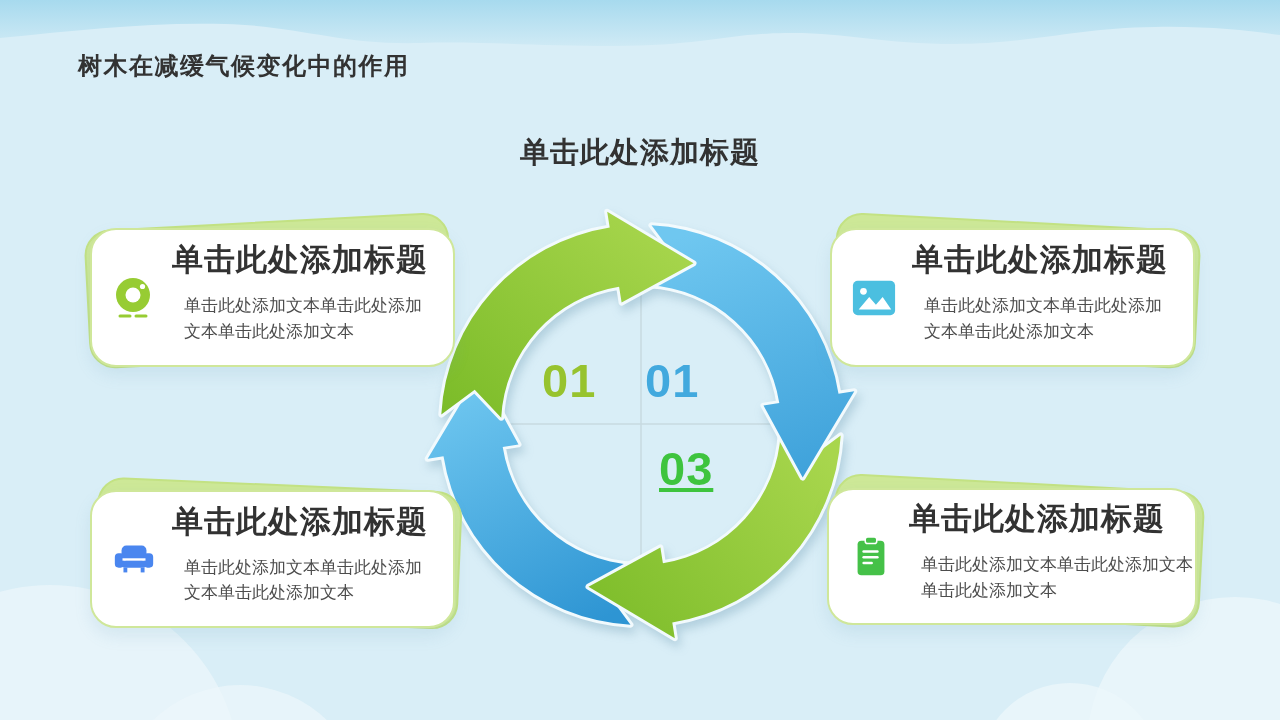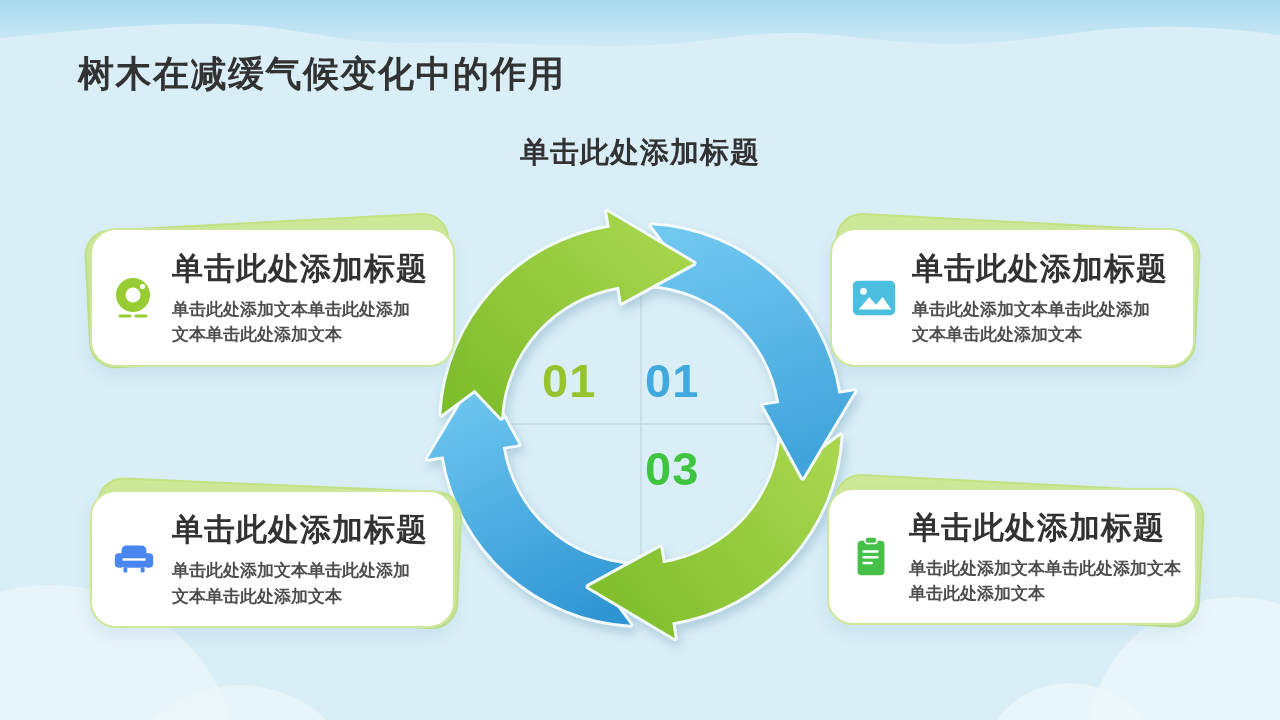--- a/index.html
+++ b/index.html
@@ -6,21 +6,21 @@
   .slide{
     position:relative;width:1280px;height:720px;overflow:hidden;
     background:var(--background,#d9eef7);
     font-family:"Liberation Sans",sans-serif;
   }
   .top-wave{position:absolute;top:0;left:0;display:block;}
   .cloud{position:absolute;display:block;pointer-events:none;}
 
   .slide-title{
     position:absolute;left:78px;top:50px;
-    font-size:36px;font-weight:900;letter-spacing:1.5px;
+    font-size:24px;font-weight:900;letter-spacing:1.5px;
     color:var(--title-text,#333);
   }
   .diagram-heading{
     position:absolute;left:0;right:0;top:133px;text-align:center;
     font-size:29px;font-weight:800;letter-spacing:1px;
     color:var(--title-text,#333);
   }
 
   #cycle-svg{position:absolute;left:0;top:0;}
   .cycle-arrow{
@@ -29,21 +29,21 @@
   #arrow-layer{filter:drop-shadow(3px 6px 5px rgba(90,140,165,.30));}
   .cross-line{stroke:var(--cross-line,#c7dae1);stroke-width:1.5;}
 
   .num{
     position:absolute;width:92px;height:58px;line-height:58px;text-align:left;
     font-size:47px;font-weight:700;letter-spacing:1px;
   }
   .num-01{left:542px;top:352px;}
   .num-02{left:645px;top:352px;}
   .num-04{left:542px;top:440px;}
-  .num-03{left:645px;top:440px;}
+  .num-03{left:659px;top:440px;text-decoration:underline;}
 
   .card{position:absolute;width:365px;height:139px;}
   .card-tl{left:90px;top:228px;}
   .card-tr{left:830px;top:228px;}
   .card-bl{left:90px;top:490px;height:138px;}
   .card-br{left:827px;top:488px;width:370px;height:137px;}
   .card-back{
     position:absolute;inset:0;border-radius:26px;
     background:var(--card-back-green,#cde897);
     border:2px solid var(--card-back-edge,#c3e283);
@@ -62,22 +62,22 @@
   .card-tl .icon-wrap{color:var(--webcam-icon-color,#97cc33);}
   .card-tr .icon-wrap{color:var(--image-icon-color,#4bbfe0);}
   .card-bl .icon-wrap{color:var(--sofa-icon-color,#4a86ef);}
   .card-br .icon-wrap{color:var(--clipboard-icon-color,#45c148);}
   .card-text{margin-left:10px;}
   .card-title{
     margin:0 0 7px 0;font-size:31px;font-weight:800;letter-spacing:1px;
     white-space:nowrap;color:var(--title-text,#333);
   }
   .card-body{
-    margin:0;font-size:17px;line-height:1.5;letter-spacing:0;
-    color:var(--body-text,#4d4d4d);width:250px;word-break:break-all;font-weight:bold;
+    margin:12px;font-size:17px;line-height:1.5;letter-spacing:0;
+    color:var(--body-text,#4d4d4d);width:250px;word-break:break-all;
   }
   .card-br .card-body{width:285px;}
 </style>
 </head>
 <body>
 
 <div class="slide">
 
   <svg class="top-wave" width="1280" height="70" viewBox="0 0 1280 70">
     <defs>

